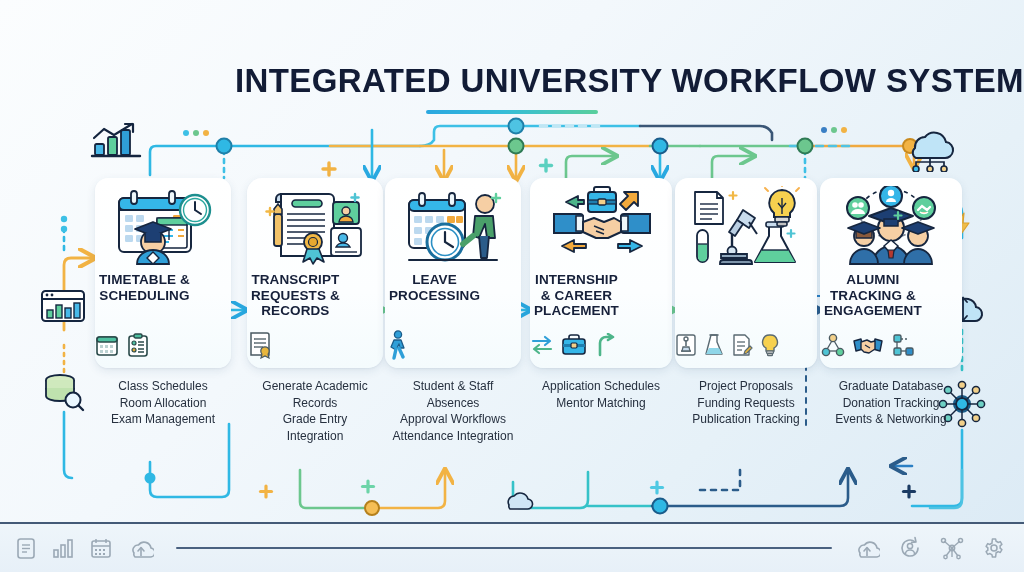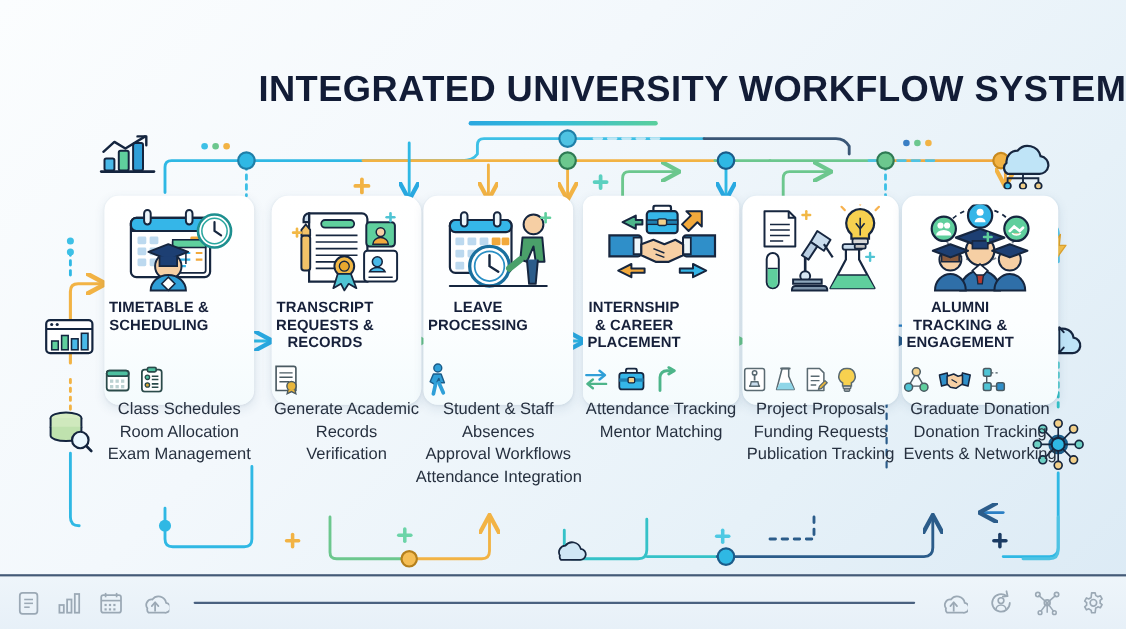--- a/index.html
+++ b/index.html
@@ -47,22 +47,22 @@
     font-size: 13.5px; font-weight: 700; line-height: 1.16;
     color: #16203a; text-align: center; text-transform: uppercase;
     padding: 2px 4px 0; letter-spacing: 0.1px;
   }
   .card-mini {
     margin-top: auto; margin-bottom: 8px;
     display: flex; align-items: center; justify-content: center; gap: 7px;
     height: 30px;
   }
   .card-sub {
-    position: absolute; width: 150px; left: -7px; top: 184px;
-    text-align: center; font-size: 15px; line-height: 1.38;
+    position: absolute; width: 150px; left: -7px; top: 200px;
+    text-align: center; font-size: 12px; line-height: 1.38;
     color: #26303f;
   }
   .card.wide .card-sub { width: 160px; left: -9px; }
   .card-sub div { white-space: nowrap; }
 
   
   .float-icon { position: absolute; }
 
   
   #bottombar {
@@ -432,21 +432,22 @@
             <path d="M7,12 L19,12"></path>
             <path d="M7,16 L16,16"></path>
           </g>
         <circle cx="18" cy="20" r="4.2" fill="#e8b63c" stroke="#4a5a62" stroke-width="1.3"></circle>
         <path d="M15,23 L14,27 L18,25 L22,27 L21,23" fill="#e8b63c" stroke="#4a5a62" stroke-width="1.2"></path>
       </svg>
     </div>
     <div class="card-sub">
       <div>Generate Academic</div>
       <div>Records</div>
-      <div>Verification</div>
+      <div>Grade Entry</div>
+      <div>Integration</div>
     </div>
   </div>
 
   <div class="card" style="left:385px;">
     <div class="card-art">
       <svg width="104" height="82" viewBox="0 0 104 82">
         <rect x="8" y="14" width="56" height="48" rx="5" fill="#ffffff" stroke="#16263f" stroke-width="2"></rect>
         <rect x="8" y="14" width="56" height="11" rx="5" fill="#35b6e8" stroke="#16263f" stroke-width="2"></rect>
         <rect x="18" y="7" width="6" height="13" rx="3" fill="#eef7fb" stroke="#16263f" stroke-width="1.8"></rect>
         <rect x="48" y="7" width="6" height="13" rx="3" fill="#eef7fb" stroke="#16263f" stroke-width="1.8"></rect>
@@ -488,21 +489,21 @@
       </svg>
     </div>
     <div class="card-sub">
       <div>Student &amp; Staff</div>
       <div>Absences</div>
       <div>Approval Workflows</div>
       <div>Attendance Integration</div>
     </div>
   </div>
 
-  <div class="card wide" style="left:530px;border-radius:10px;">
+  <div class="card wide" style="left:530px;">
     <div class="card-art">
       <svg width="110" height="82" viewBox="0 0 110 82">
         <rect x="42" y="6" width="28" height="20" rx="3" fill="#35b6e8" stroke="#16263f" stroke-width="2"></rect>
         <path d="M48,6 L48,3 a2,2 0 0 1 2,-2 L62,1 a2,2 0 0 1 2,2 L64,6" fill="none" stroke="#16263f" stroke-width="2"></path>
         <rect x="42" y="14" width="28" height="4" fill="#1f7fb0" stroke="#16263f" stroke-width="1.2"></rect>
         <rect x="52" y="13" width="8" height="6" rx="1.5" fill="#f2d08a" stroke="#16263f" stroke-width="1.3"></rect>
         <path d="M32,10 L20,16 L32,22 L32,18 L38,18 L38,14 L32,14 Z" fill="#4db58a" stroke="#16263f" stroke-width="1.8" stroke-linejoin="round"></path>
         <path d="M78,6 L92,6 L92,20 L88,16 L80,24 L74,18 L82,10 Z" fill="#f2a93c" stroke="#16263f" stroke-width="1.8" stroke-linejoin="round"></path>
         <path d="M8,28 L34,28 a3,3 0 0 1 3,3 L37,44 a3,3 0 0 1 -3,3 L8,47 Z" fill="#2f8fc9" stroke="#16263f" stroke-width="2"></path>
         <path d="M30,30 L37,30 L37,45 L30,45 Z" fill="#eef7fb" stroke="#16263f" stroke-width="1.6"></path>
@@ -534,21 +535,21 @@
         <path d="M8,5 L8,3 a2,2 0 0 1 2,-2 L16,1 a2,2 0 0 1 2,2 L18,5" fill="none" stroke="#16263f" stroke-width="1.6"></path>
         <rect x="2" y="10" width="22" height="3" fill="#1f7fb0"></rect>
         <rect x="10" y="9" width="6" height="5" rx="1.2" fill="#f2d08a" stroke="#16263f" stroke-width="1.2"></rect>
       </svg>
       <svg width="24" height="24" viewBox="0 0 24 24">
         <path d="M6,22 L6,10 a6,6 0 0 1 6,-6 L17,4" fill="none" stroke="#4db58a" stroke-width="2.6" stroke-linecap="round"></path>
         <path d="M14,1 L19,4 L14,7" fill="none" stroke="#4db58a" stroke-width="2.6" stroke-linecap="round" stroke-linejoin="round"></path>
       </svg>
     </div>
     <div class="card-sub">
-      <div>Attendance Tracking</div>
+      <div>Application Schedules</div>
       <div>Mentor Matching</div>
     </div>
   </div>
 
   <div class="card wide" style="left:675px;">
     <div class="card-art">
       <svg width="110" height="82" viewBox="0 0 110 82">
         <path d="M4,6 L26,6 L32,12 L32,38 L4,38 Z" fill="#ffffff" stroke="#16263f" stroke-width="1.8" stroke-linejoin="round"></path>
         <path d="M26,6 L26,12 L32,12" fill="none" stroke="#16263f" stroke-width="1.8"></path>
         <g stroke="#16263f" stroke-width="1.4">
@@ -691,21 +692,21 @@
             <path d="M7,6 L7,18"></path>
             <path d="M7,18 L19,18"></path>
             <path d="M7,6 L19,6" stroke-dasharray="2 2"></path>
           </g>
         <rect x="4" y="2" width="7" height="7" rx="1.6" fill="#4fc4d4" stroke="#4a5a62" stroke-width="1.4"></rect>
         <rect x="4" y="15" width="7" height="7" rx="1.6" fill="#4fc4d4" stroke="#4a5a62" stroke-width="1.4"></rect>
         <rect x="16" y="15" width="7" height="7" rx="1.6" fill="#2f8fc9" stroke="#4a5a62" stroke-width="1.4"></rect>
       </svg>
     </div>
     <div class="card-sub">
-      <div>Graduate Donation</div>
+      <div>Graduate Database</div>
       <div>Donation Tracking</div>
       <div>Events &amp; Networking</div>
     </div>
   </div>
 
   <div id="bottombar">
     <div id="bb-left">
       <span class="bb-icon">
         <svg width="20" height="22" viewBox="0 0 20 22">
           <rect x="2" y="2" width="16" height="19" rx="2.5" fill="none" stroke="#6b7c8c" stroke-width="1.6"></rect>

